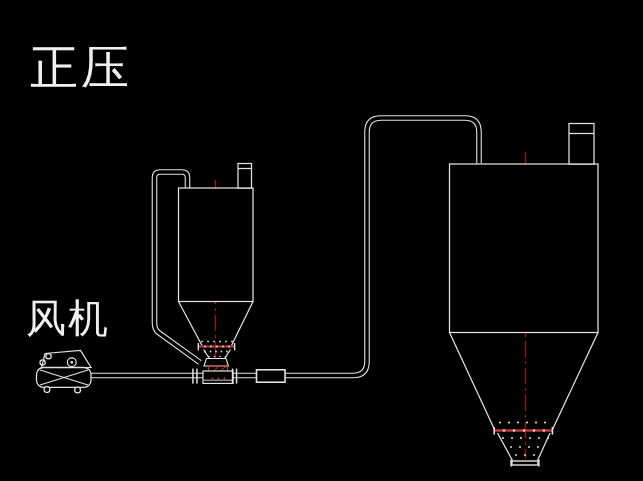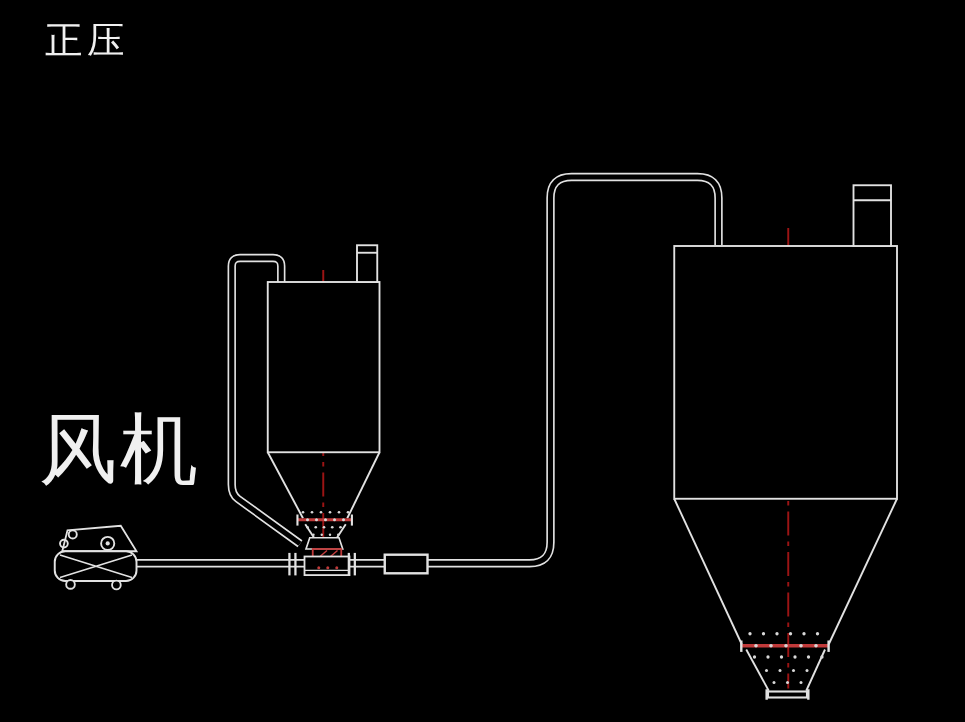--- a/index.html
+++ b/index.html
@@ -8,23 +8,23 @@
     --centerline-red:#9c1414;
     --flange-red:#c13a3a;
     --bolt-dot:#d8d8d8;
     --bg:#000000;
   }
   html,body{margin:0;padding:0;background:var(--bg);}
   #stage{position:relative;width:643px;height:481px;background:var(--bg);overflow:hidden;
          font-family:"Liberation Serif","DejaVu Serif",serif;}
   #stage svg{position:absolute;left:0;top:0;}
   .cad-label{position:absolute;color:var(--text);white-space:nowrap;line-height:1;}
-  #lbl-positive-pressure{left:30px;top:15px;font-size:25px;letter-spacing:3px;}
+  #lbl-positive-pressure{left:30px;top:44px;font-size:48px;letter-spacing:3px;}
   #lbl-dust-collector{left:472px;top:32px;font-size:37px;letter-spacing:1px;}
-  #lbl-fan{left:26px;top:275px;font-size:52px;letter-spacing:2px;}
+  #lbl-fan{left:26px;top:299px;font-size:40px;letter-spacing:2px;}
 
   
   .w{stroke:var(--line);fill:none;stroke-width:1.25px;}
   .wf{fill:var(--line);stroke:none;}
   .solid{fill:#000;}
   .pipe-o{stroke:var(--line);fill:none;stroke-width:5.6px;}
   .pipe-i{stroke:#000;fill:none;stroke-width:3.4px;}
   .cl{stroke:var(--centerline-red);fill:none;stroke-width:1.3px;stroke-dasharray:16 4 3 4;}
   .fl{stroke:var(--flange-red);fill:none;}
   .flf{fill:var(--flange-red);stroke:none;}

